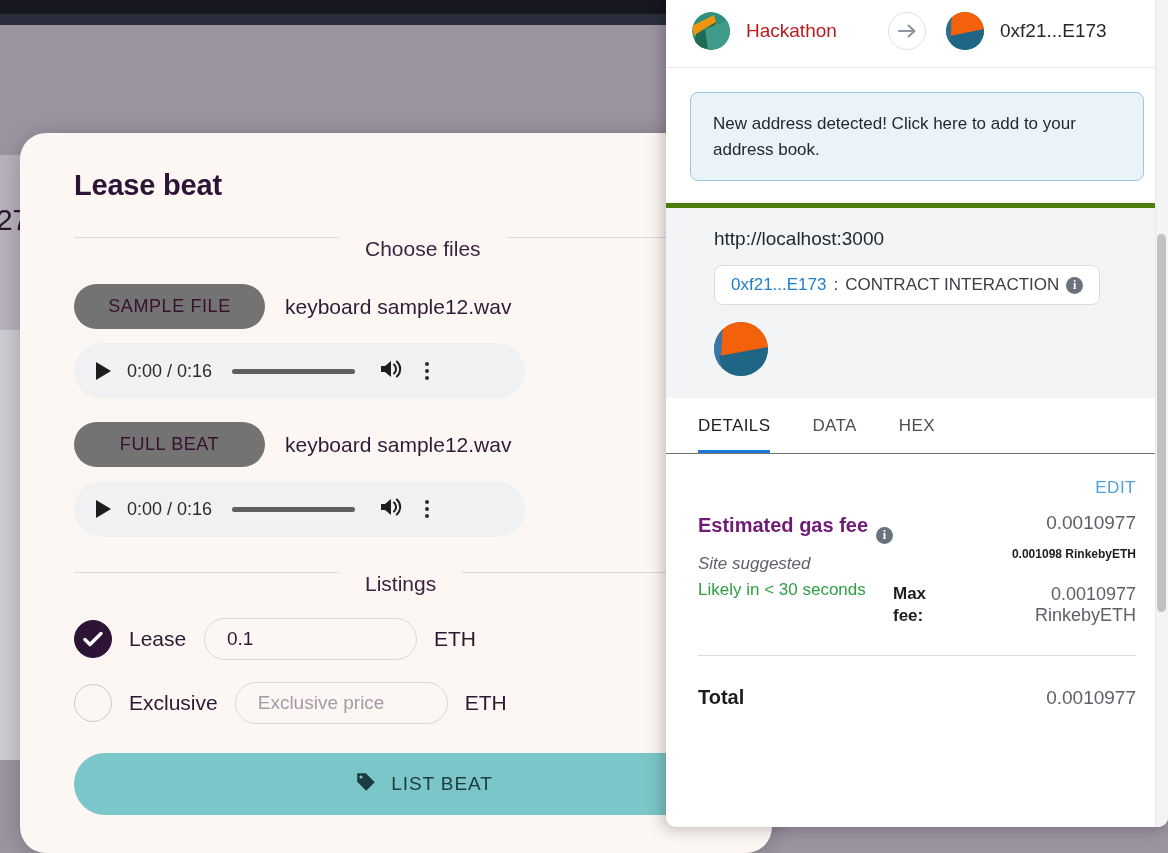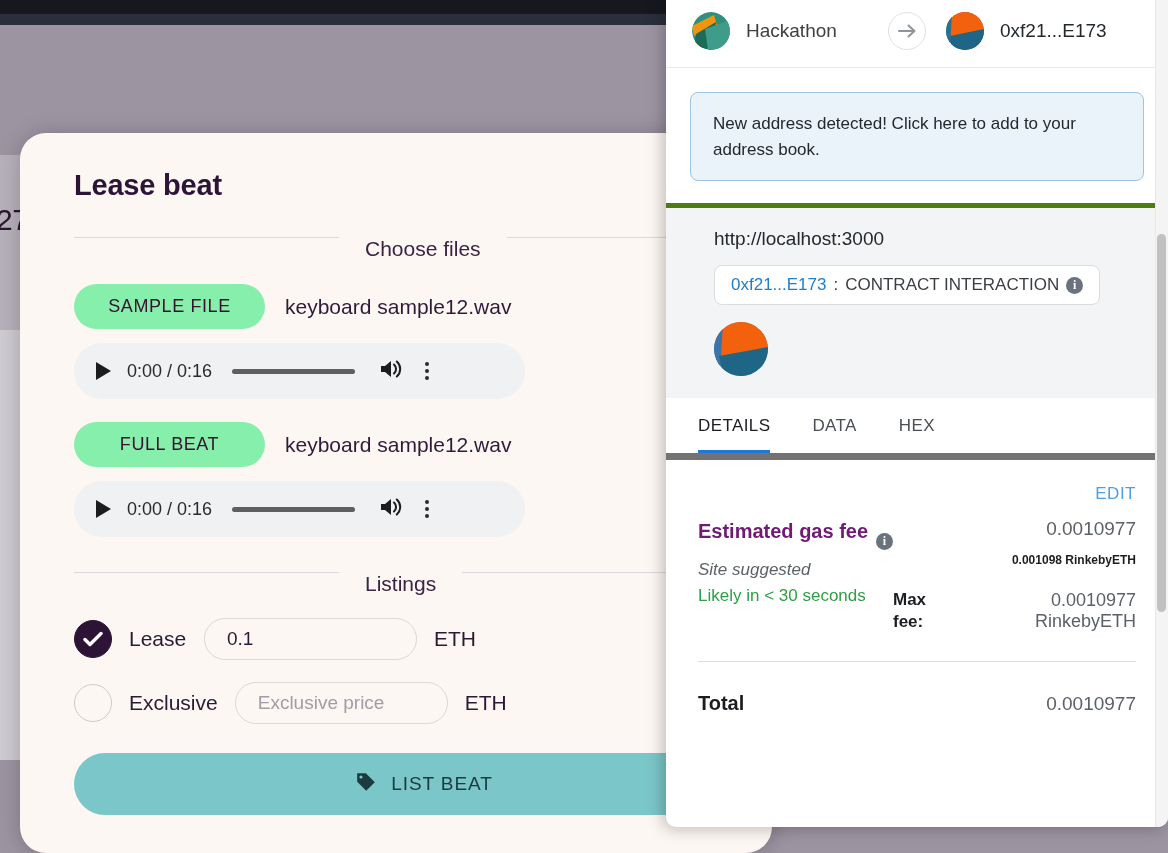--- a/index.html
+++ b/index.html
@@ -60,21 +60,21 @@
   .divider-row .line { flex: 1; height: 1px; background: #ded7d9; }
   .divider-row .dl-short { flex: 0 0 265px; }
   .divider-row .dtext {
     font-size: 21px; color: #3b2342; font-weight: 400; white-space: nowrap;
   }
 
   .file-row {
     display: flex; align-items: center; gap: 20px; margin-top: 23px;
   }
   .pill-badge {
-    background: #86efac; color: #3a1030;
+    background: #737373; color: #3a1030;
     border-radius: 30px; padding: 12px 26px;
     font-size: 18px; letter-spacing: .6px;
     min-width: 191px; text-align: center;
   }
   .file-name { font-size: 21px; color: #2f1b38; }
 
   .audio-player {
     margin-top: 14px;
     width: 451px; height: 56px;
     background: #eff1f3; border-radius: 28px;
@@ -142,21 +142,21 @@
     font-family: "Liberation Sans", sans-serif;
   }
   .mm-header {
     height: 74px; border-bottom: 1px solid #e6e8ec;
     display: flex; align-items: center; padding: 0 26px;
     position: relative;
   }
   .mm-hdr-side { display: flex; align-items: center; gap: 16px; flex: 1; }
   .mm-hdr-side.right { justify-content: flex-start; padding-left: 20px; }
   .mm-avatar { width: 38px; height: 38px; border-radius: 50%; overflow: hidden; flex: 0 0 auto; }
-  .mm-net-name { font-size: 19px; color: #404040; }
+  .mm-net-name { font-size: 19px; color: #b91c1c; }
   .mm-arrow-circle {
     width: 38px; height: 38px; border-radius: 50%;
     border: 1px solid #dfe2e6; background: #fff;
     display: flex; align-items: center; justify-content: center;
     flex: 0 0 auto;
   }
   .mm-acct-name { font-size: 19px; color: #24292e; }
 
   .mm-banner-wrap { padding: 24px 24px 22px 24px; }
   .mm-banner {
@@ -183,21 +183,21 @@
     width: 17px; height: 17px; border-radius: 50%; background: #6a737d;
     color: #fff; font-size: 12px; font-weight: bold;
     display: inline-flex; align-items: center; justify-content: center;
     font-family: "Liberation Serif", serif;
   }
   .mm-big-avatar {
     margin-top: 17px; width: 54px; height: 54px; border-radius: 50%; overflow: hidden;
   }
 
   .mm-tabs {
-    display: flex; gap: 0; border-bottom: 7px solid #737373;
+    display: flex; gap: 0; border-bottom: 1px solid #737373;
     padding: 0 32px; background: #fff;
   }
   .mm-tab {
     padding: 18px 0 14px 0; margin-right: 42px;
     font-size: 17px; color: #4a4f55; letter-spacing: .4px;
     cursor: pointer; border-bottom: 3px solid transparent;
   }
   .mm-tab.active { color: #1b1d20; border-bottom-color: #1c7ad6; }
 
   .mm-body { padding: 14px 32px 0 32px; background: #fff; }

